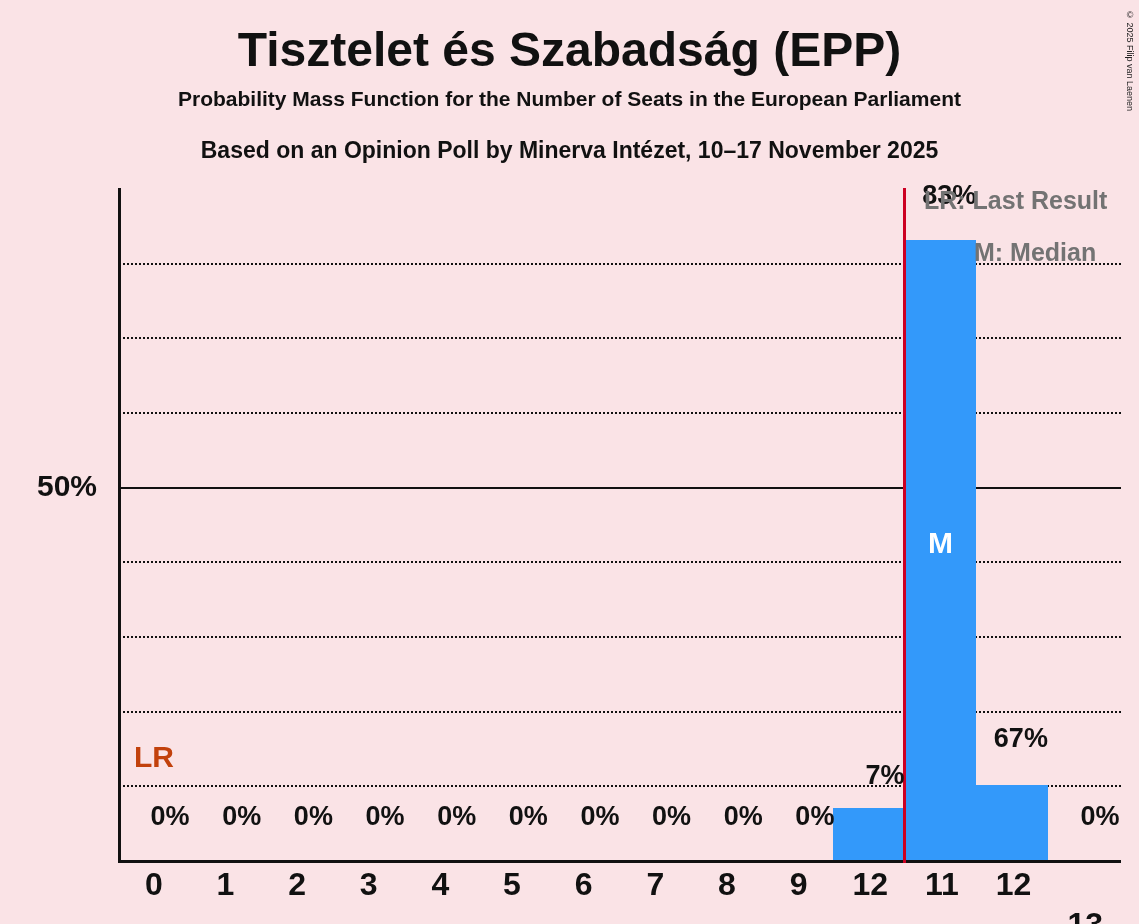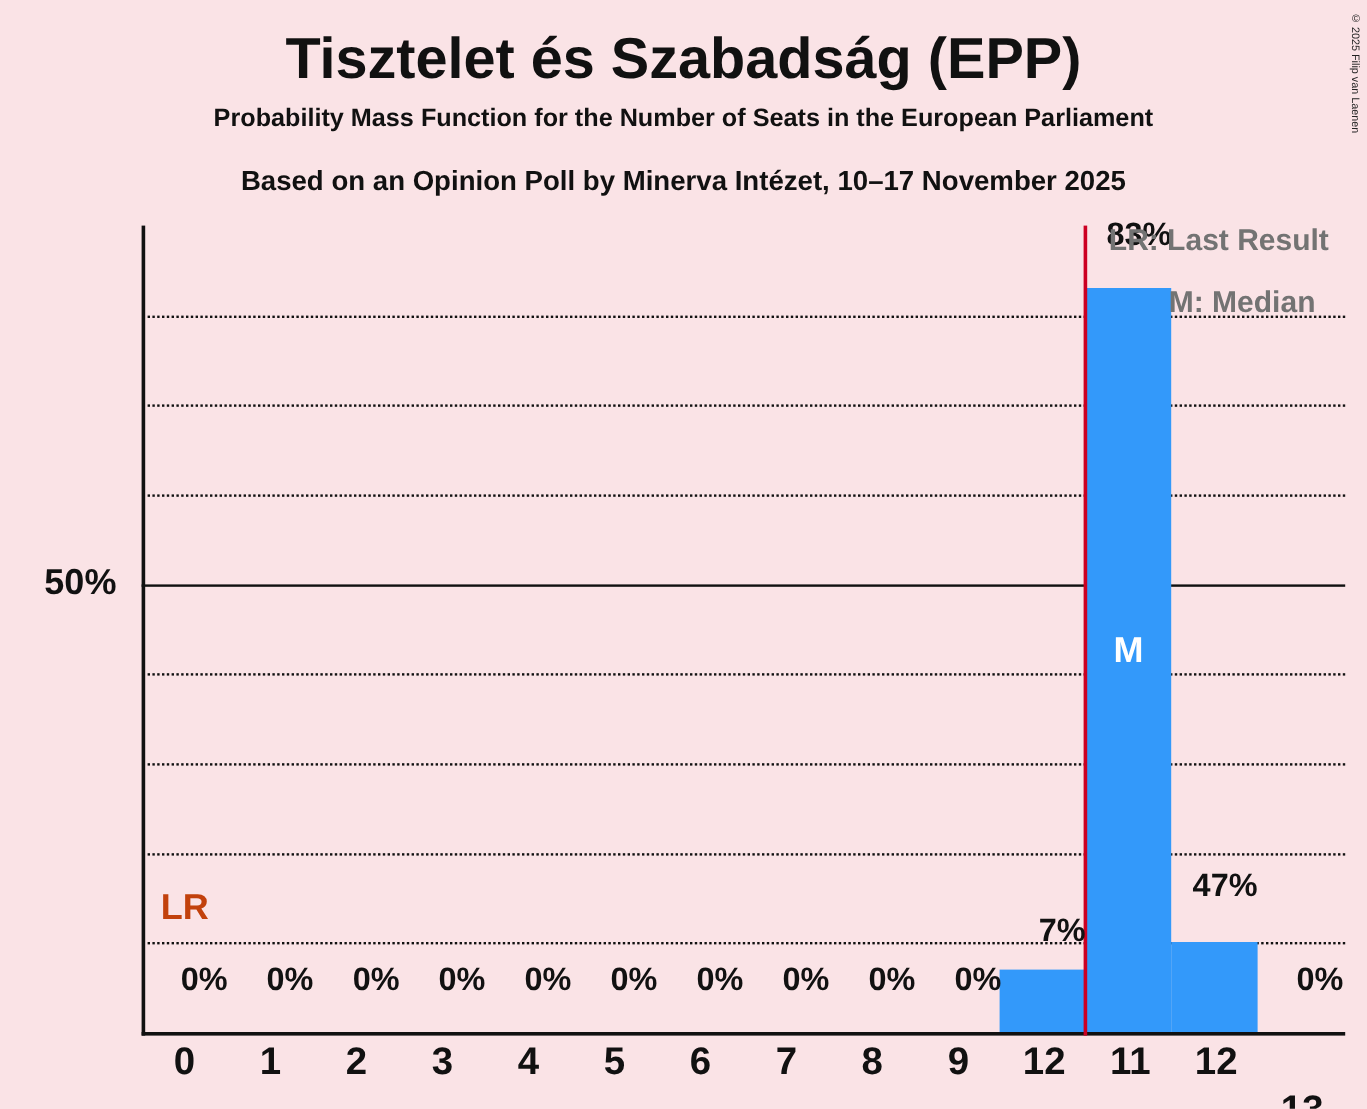--- a/index.html
+++ b/index.html
@@ -203,21 +203,21 @@
     <div class="bar-value" style="left:143.3px; top:613px; width:71.6px;">0%</div>
     <div class="bar-value" style="left:214.9px; top:613px; width:71.6px;">0%</div>
     <div class="bar-value" style="left:286.6px; top:613px; width:71.6px;">0%</div>
     <div class="bar-value" style="left:358.2px; top:613px; width:71.6px;">0%</div>
     <div class="bar-value" style="left:429.9px; top:613px; width:71.6px;">0%</div>
     <div class="bar-value" style="left:501.5px; top:613px; width:71.6px;">0%</div>
     <div class="bar-value" style="left:573.1px; top:613px; width:71.6px;">0%</div>
     <div class="bar-value" style="left:644.8px; top:613px; width:71.6px;">0%</div>
     <div class="bar-value" style="left:715.0px; top:572px; width:71.6px;">7%</div>
     <div class="bar-value" style="left:786.6px; top:-8px; width:71.6px;">83%</div>
-    <div class="bar-value" style="left:858.3px; top:535px; width:71.6px;">47%</div>
+    <div class="bar-value" style="left:858.3px; top:535px; width:71.6px;">67%</div>
     <div class="bar-value" style="left:929.9px; top:613px; width:71.6px;">0%</div>
 
     <div class="median-mark" style="left:786.6px; top:338px; width:71.6px;">M</div>
 
     <div class="lr-mark" style="left:16px; top:552px;">LR</div>
 
     <div class="legend" style="left:806px; top:-2px;">LR: Last Result</div>
     <div class="legend" style="left:856px; top:50px;">M: Median</div>
   </div>
 

